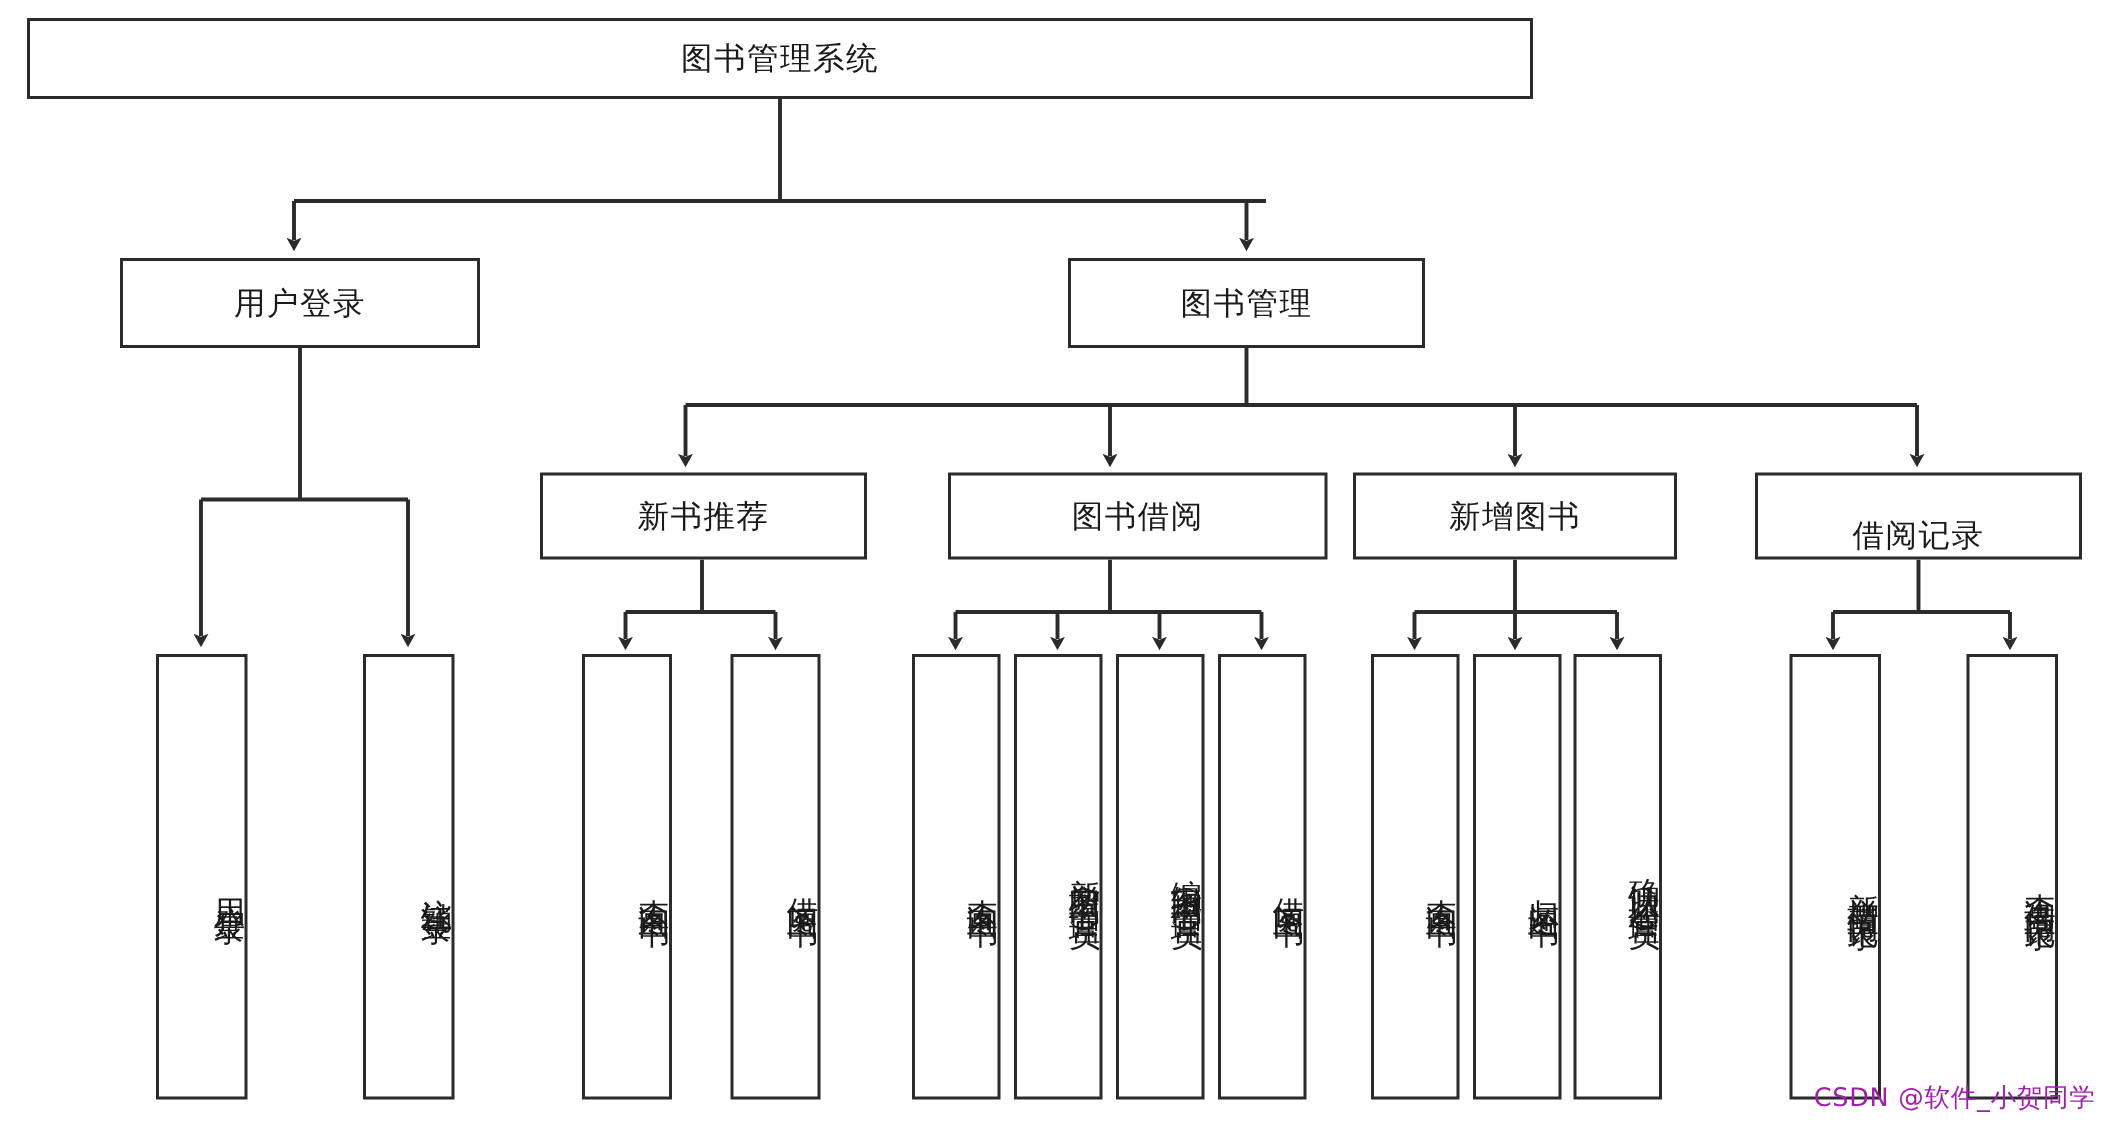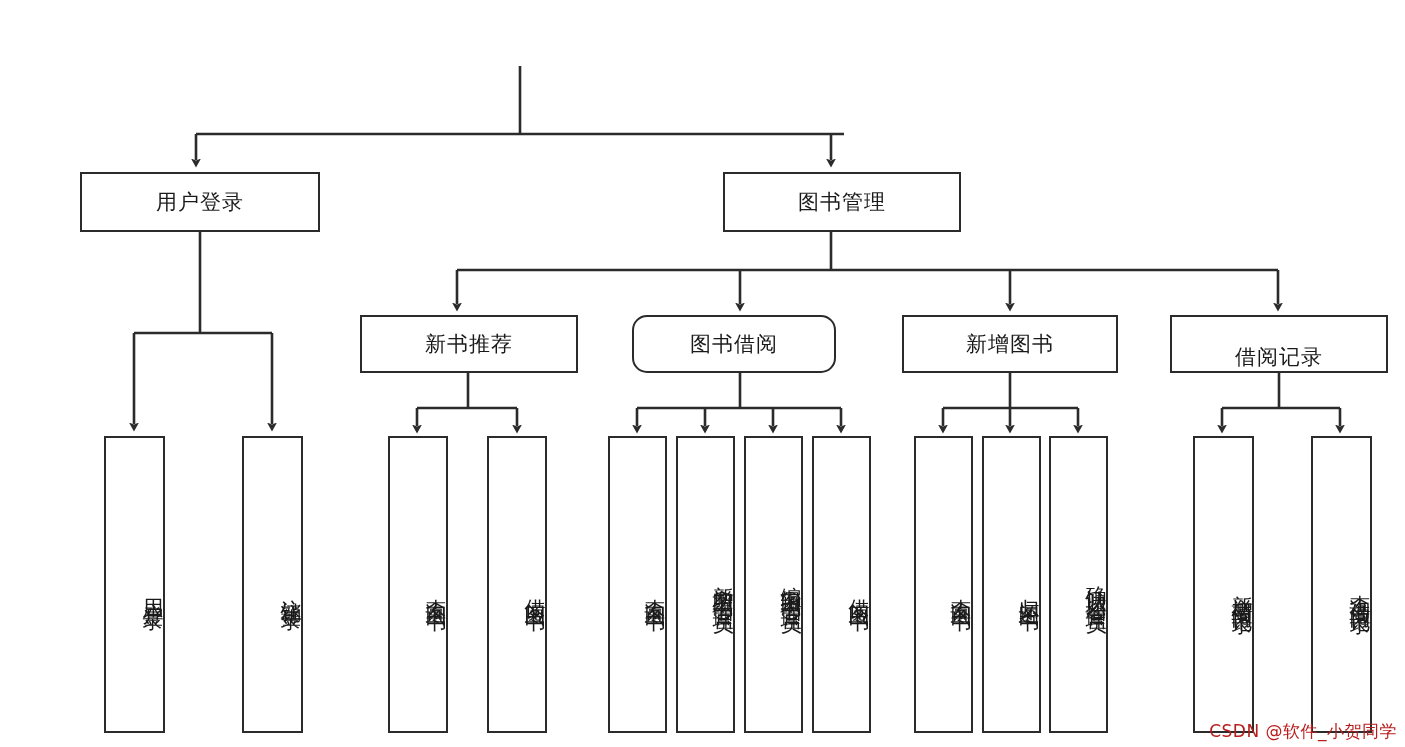--- a/index.html
+++ b/index.html
@@ -55,21 +55,21 @@
   }
   .node-label {
     display: block;
     white-space: nowrap;
   }
   .watermark {
     position: absolute;
     right: 8px;
     bottom: 4px;
     font-size: 17px;
-    color: #b91c1c;
+    color: #a21caf;
     letter-spacing: 0.5px;
     white-space: nowrap;
   }
 </style>
 </head>
 <body>
 
 <div id="canvas">
 
   <svg id="wires" viewBox="0 0 1405 747" xmlns="http://www.w3.org/2000/svg">
@@ -115,32 +115,35 @@
       <path d="M1010,408 L1010,426" marker-end="url(#arrow)"></path>
       <path d="M1078,408 L1078,426" marker-end="url(#arrow)"></path>
 
       <path d="M1279,373 L1279,408"></path>
       <path d="M1222,408 L1340,408"></path>
       <path d="M1222,408 L1222,426" marker-end="url(#arrow)"></path>
       <path d="M1340,408 L1340,426" marker-end="url(#arrow)"></path>
     </g>
   </svg>
 
+  <div class="node horiz" style="left:18px; top:12px; width:1004px; height:54px;">
+    <span class="node-label">图书管理系统</span>
+  </div>
 
   <div class="node horiz" style="left:80px; top:172px; width:240px; height:60px;">
     <span class="node-label">用户登录</span>
   </div>
-  <div class="node horiz" style="left:712px; top:172px; width:238px; height:60px;margin-left:11px;">
+  <div class="node horiz" style="left:712px; top:172px; width:238px; height:60px;">
     <span class="node-label">图书管理</span>
   </div>
 
   <div class="node horiz" style="left:360px; top:315px; width:218px; height:58px;">
     <span class="node-label">新书推荐</span>
   </div>
-  <div class="node horiz" style="left:632px; top:315px; width:204px; height:58px;border-radius:15px;">
+  <div class="node horiz" style="left:632px; top:315px; width:253px; height:58px;">
     <span class="node-label">图书借阅</span>
   </div>
   <div class="node horiz" style="left:902px; top:315px; width:216px; height:58px;">
     <span class="node-label">新增图书</span>
   </div>
   <div class="node horiz" style="left:1170px; top:315px; width:218px; height:58px;align-items:flex-end;">
     <span class="node-label">借阅记录</span>
   </div>
 
   <div class="node vert" style="left:104px; top:436px; width:61px; height:297px;">

